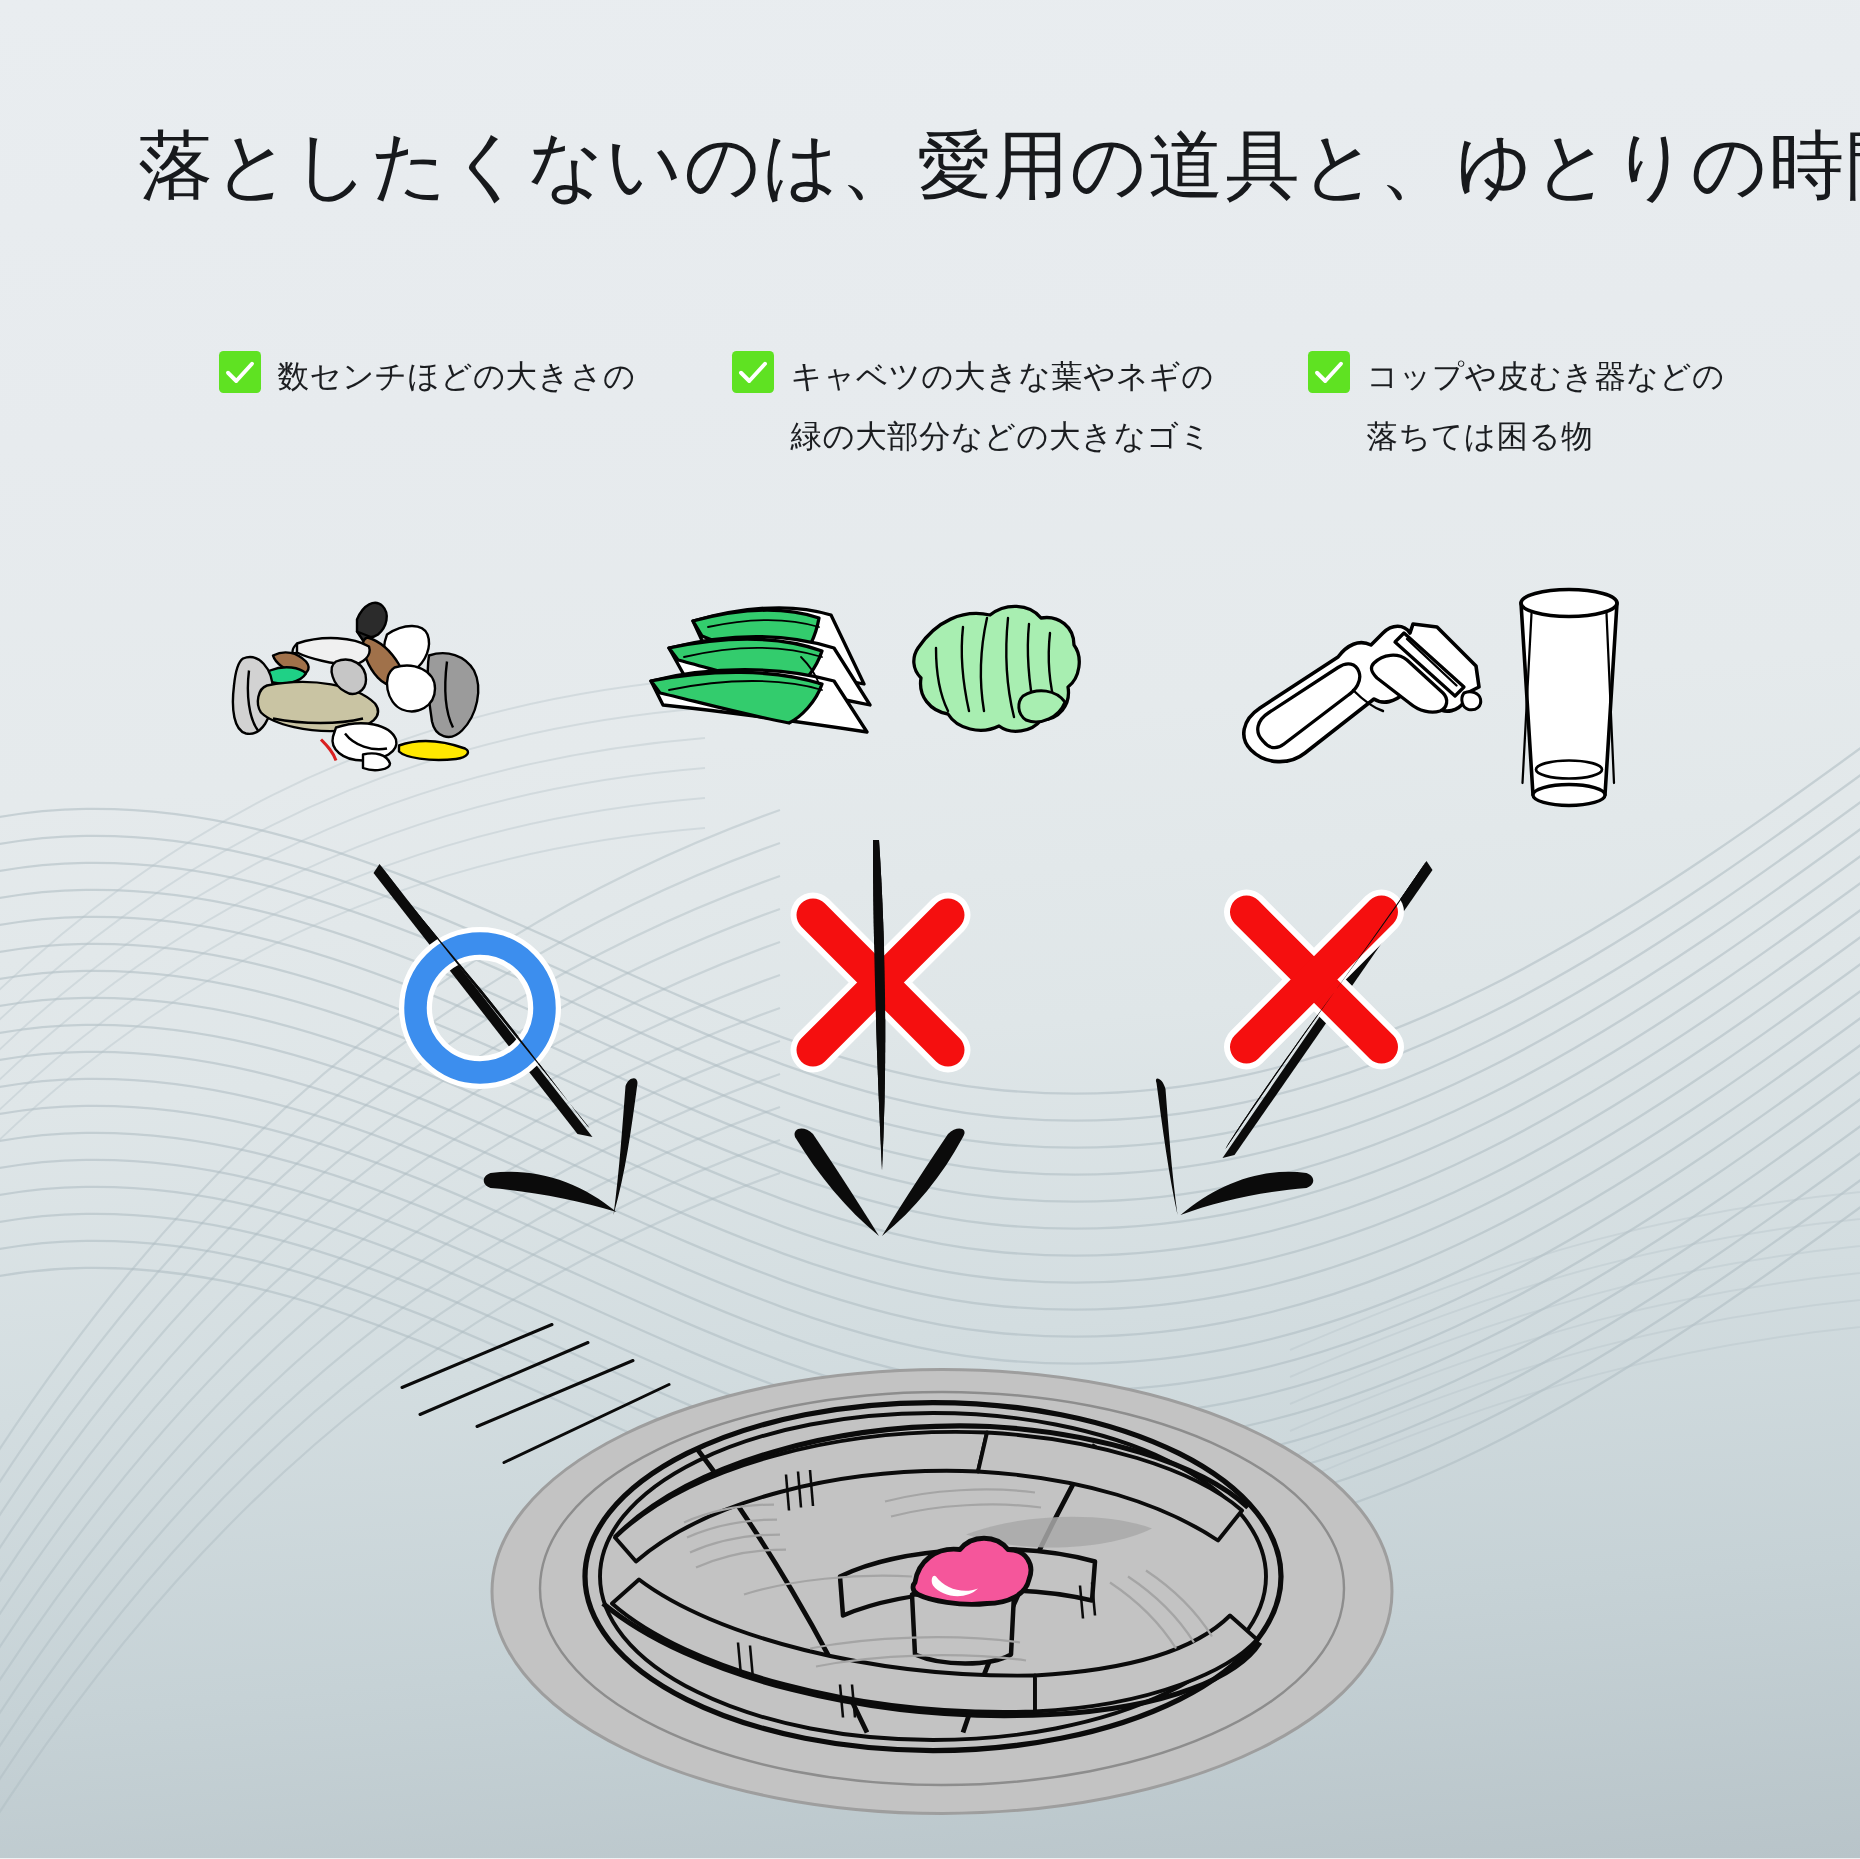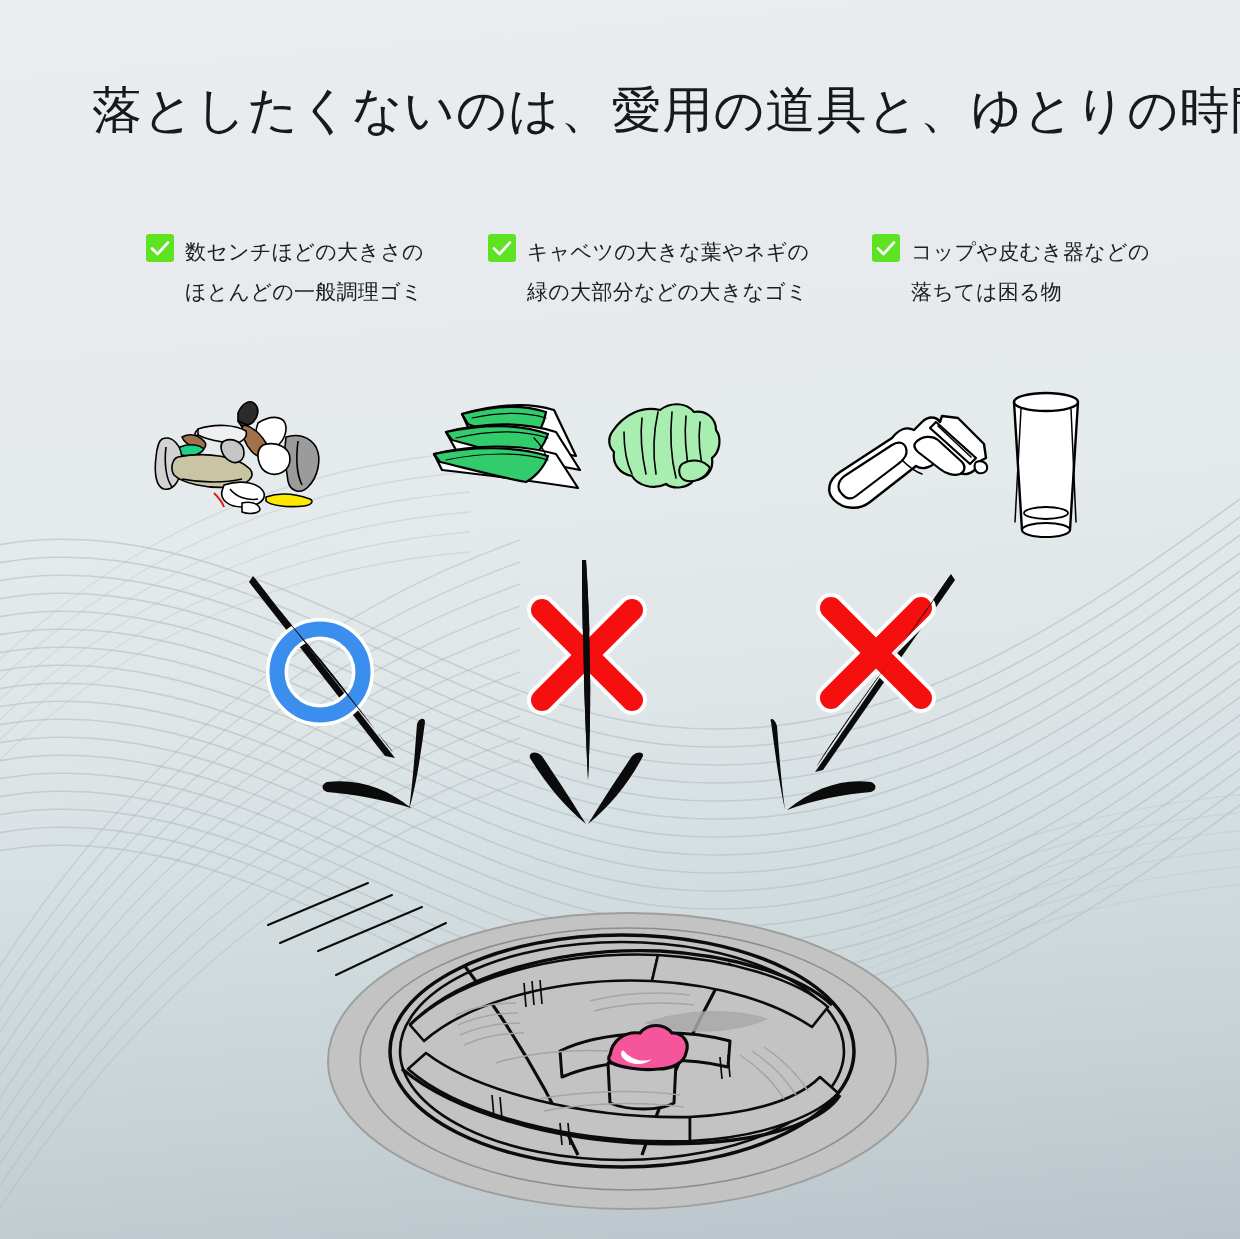--- a/index.html
+++ b/index.html
@@ -188,21 +188,20 @@
   <div class="captions">
 
     <div class="caption c0">
       <div class="checkbox" style="background:#5fe222;">
         <svg viewBox="0 0 28 28" width="28" height="28" aria-hidden="true">
           <path d="M6 14.5 L11.5 20 L22 8.5" fill="none" stroke="#ffffff" stroke-width="2.6" stroke-linecap="round" stroke-linejoin="round"></path>
         </svg>
       </div>
       <div class="caption-text">
         <span>数センチほどの大きさの</span>
-        <span class="l2">ほとんどの一般調理ゴミ</span>
       </div>
     </div>
 
     <div class="caption c2">
       <div class="checkbox" style="background:#5fe222;">
         <svg viewBox="0 0 28 28" width="28" height="28" aria-hidden="true">
           <path d="M6 14.5 L11.5 20 L22 8.5" fill="none" stroke="#ffffff" stroke-width="2.6" stroke-linecap="round" stroke-linejoin="round"></path>
         </svg>
       </div>
       <div class="caption-text">

